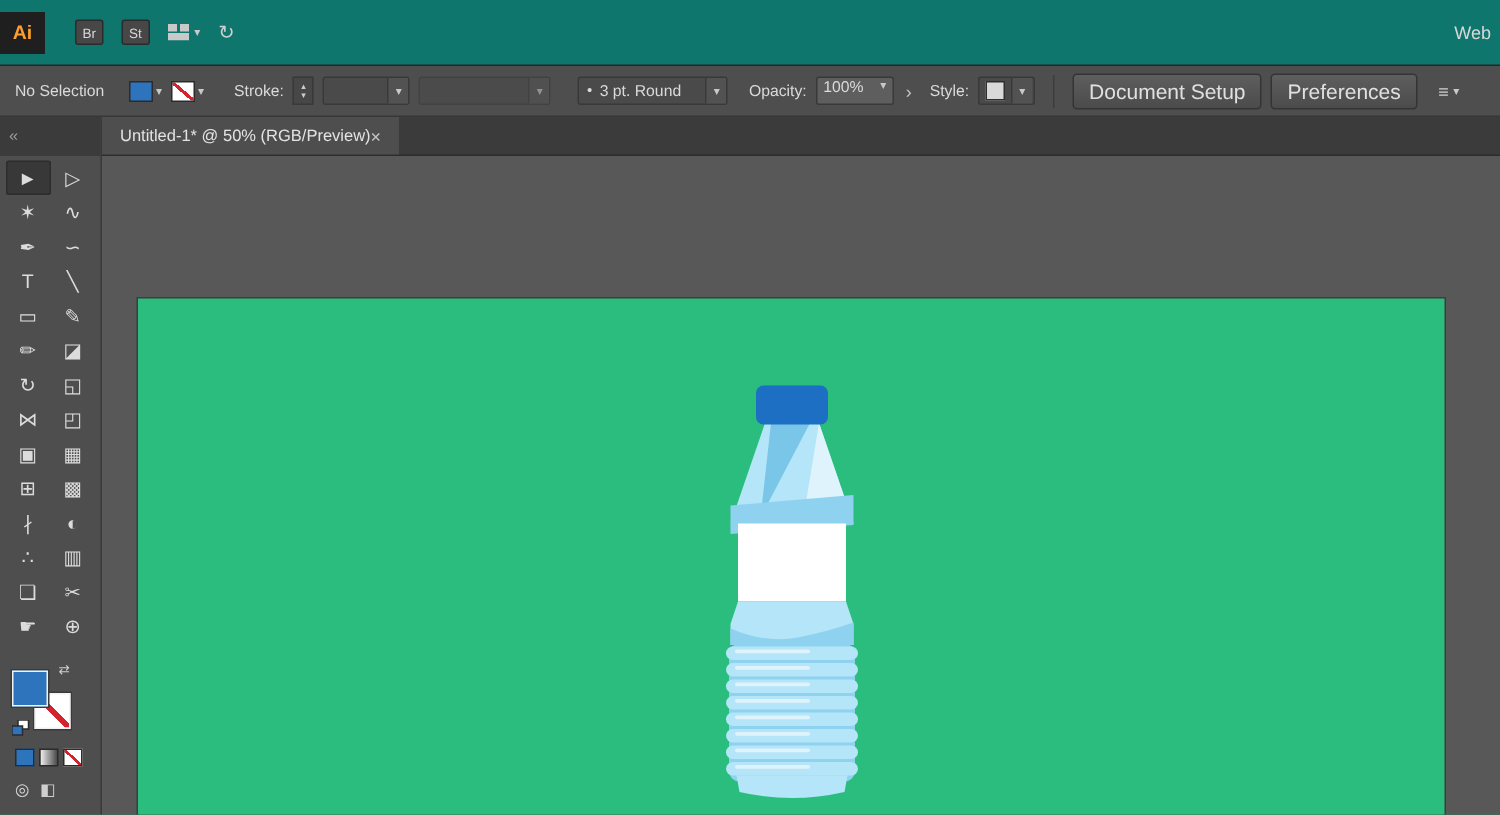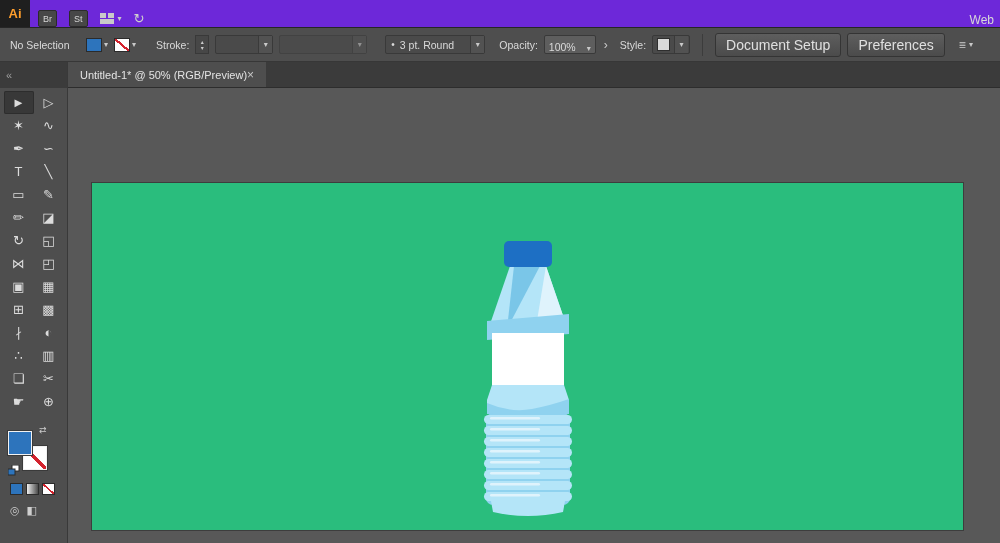--- a/index.html
+++ b/index.html
@@ -1,27 +1,27 @@
 <!DOCTYPE html>
 <html><head>
 <meta charset="utf-8">
 <style>
   * { box-sizing: border-box; margin: 0; padding: 0; }
   html,body { width:1000px; height:543px; overflow:hidden; }
   body { font-family:"Liberation Sans","DejaVu Sans",sans-serif; background:#323232; }
   #app { position:relative; width:1000px; height:543px; }
 
   
-  .menubar { height:28px; background:#6d28d9; display:flex; align-items:flex-end;
+  .menubar { height:44px; background:#0f766e; display:flex; align-items:center;
              font-size:12px; color:#D8D8D8; border-bottom:1px solid #262626; }
   .logo { width:30px; height:28px; background:#1F1F1F; color:#FF9E2C; font-weight:bold;
           display:flex; align-items:center; justify-content:center; font-size:13px; }
   .menu-items { display:flex; align-items:center; margin-left:4px; }
   .menu-item { padding:0 9px; cursor:default; }
-  .appbar-group { display:flex; align-items:center; gap:12px; margin-left:8px; }
+  .appbar-group { display:flex; align-items:center; gap:12px; margin-left:20px; }
   .appbar-btn { background:#474747; border:1px solid #2B2B2B; color:#D8D8D8; font-size:9px;
                 height:17px; padding:0 4px; border-radius:2px; display:flex; align-items:center; }
   .ws-switcher { display:flex; align-items:center; gap:4px; }
   .chev { font-size:8px; color:#C9C9C9; }
   .sync { font-size:13px; color:#CFCFCF; }
   .spacer { flex:1; }
   .ws-label { margin-right:6px; }
 
   
   .controlbar { height:34px; background:#4E4E4E; display:flex; align-items:center;
@@ -36,21 +36,21 @@
              display:flex; flex-direction:column; align-items:center; justify-content:center;
              font-size:6px; line-height:6px; color:#CCC; }
   .cb-select { height:19px; background:#4A4A4A; border:1px solid #393939; display:flex;
                align-items:center; border-radius:2px; }
   .cb-select .val { padding:0 5px; white-space:nowrap; }
   .sel-chev { width:14px; align-self:stretch; display:flex; align-items:center; justify-content:center;
               border-left:1px solid #3A3A3A; font-size:8px; background:#525252; color:#C9C9C9; }
   .w-stroke { width:58px; } .w-profile { width:88px; opacity:.55; } .w-brush { width:100px; } .w-style { width:38px; }
   .dot { margin-left:5px; font-size:10px; }
   .cb-input { width:52px; height:19px; background:#5E5E5E; border:1px solid #393939; border-radius:2px;
-              display:flex; align-items:flex-end; justify-content:space-between; padding:0 4px; }
+              display:flex; align-items:flex-start; justify-content:space-between; padding:0 4px; }
   .chev-right { font-size:12px; color:#C9C9C9; margin:0 2px; }
   .vsep { width:1px; height:22px; background:#3C3C3C; margin:0 6px; }
   .cb-btn { background:linear-gradient(#5E5E5E,#4B4B4B); border:1px solid #343434; color:#E0E0E0;
             font-size:14px; padding:3px 10px; border-radius:3px; font-family:inherit; }
   .style-swatch { width:13px; height:13px; background:#D9D9D9; border:1px solid #2E2E2E; margin:0 4px; }
   .align-control { display:flex; align-items:center; gap:3px; margin-left:8px; color:#CFCFCF; }
   .align-glyph { font-size:12px; }
 
   
   .main { display:flex; height:481px; }

